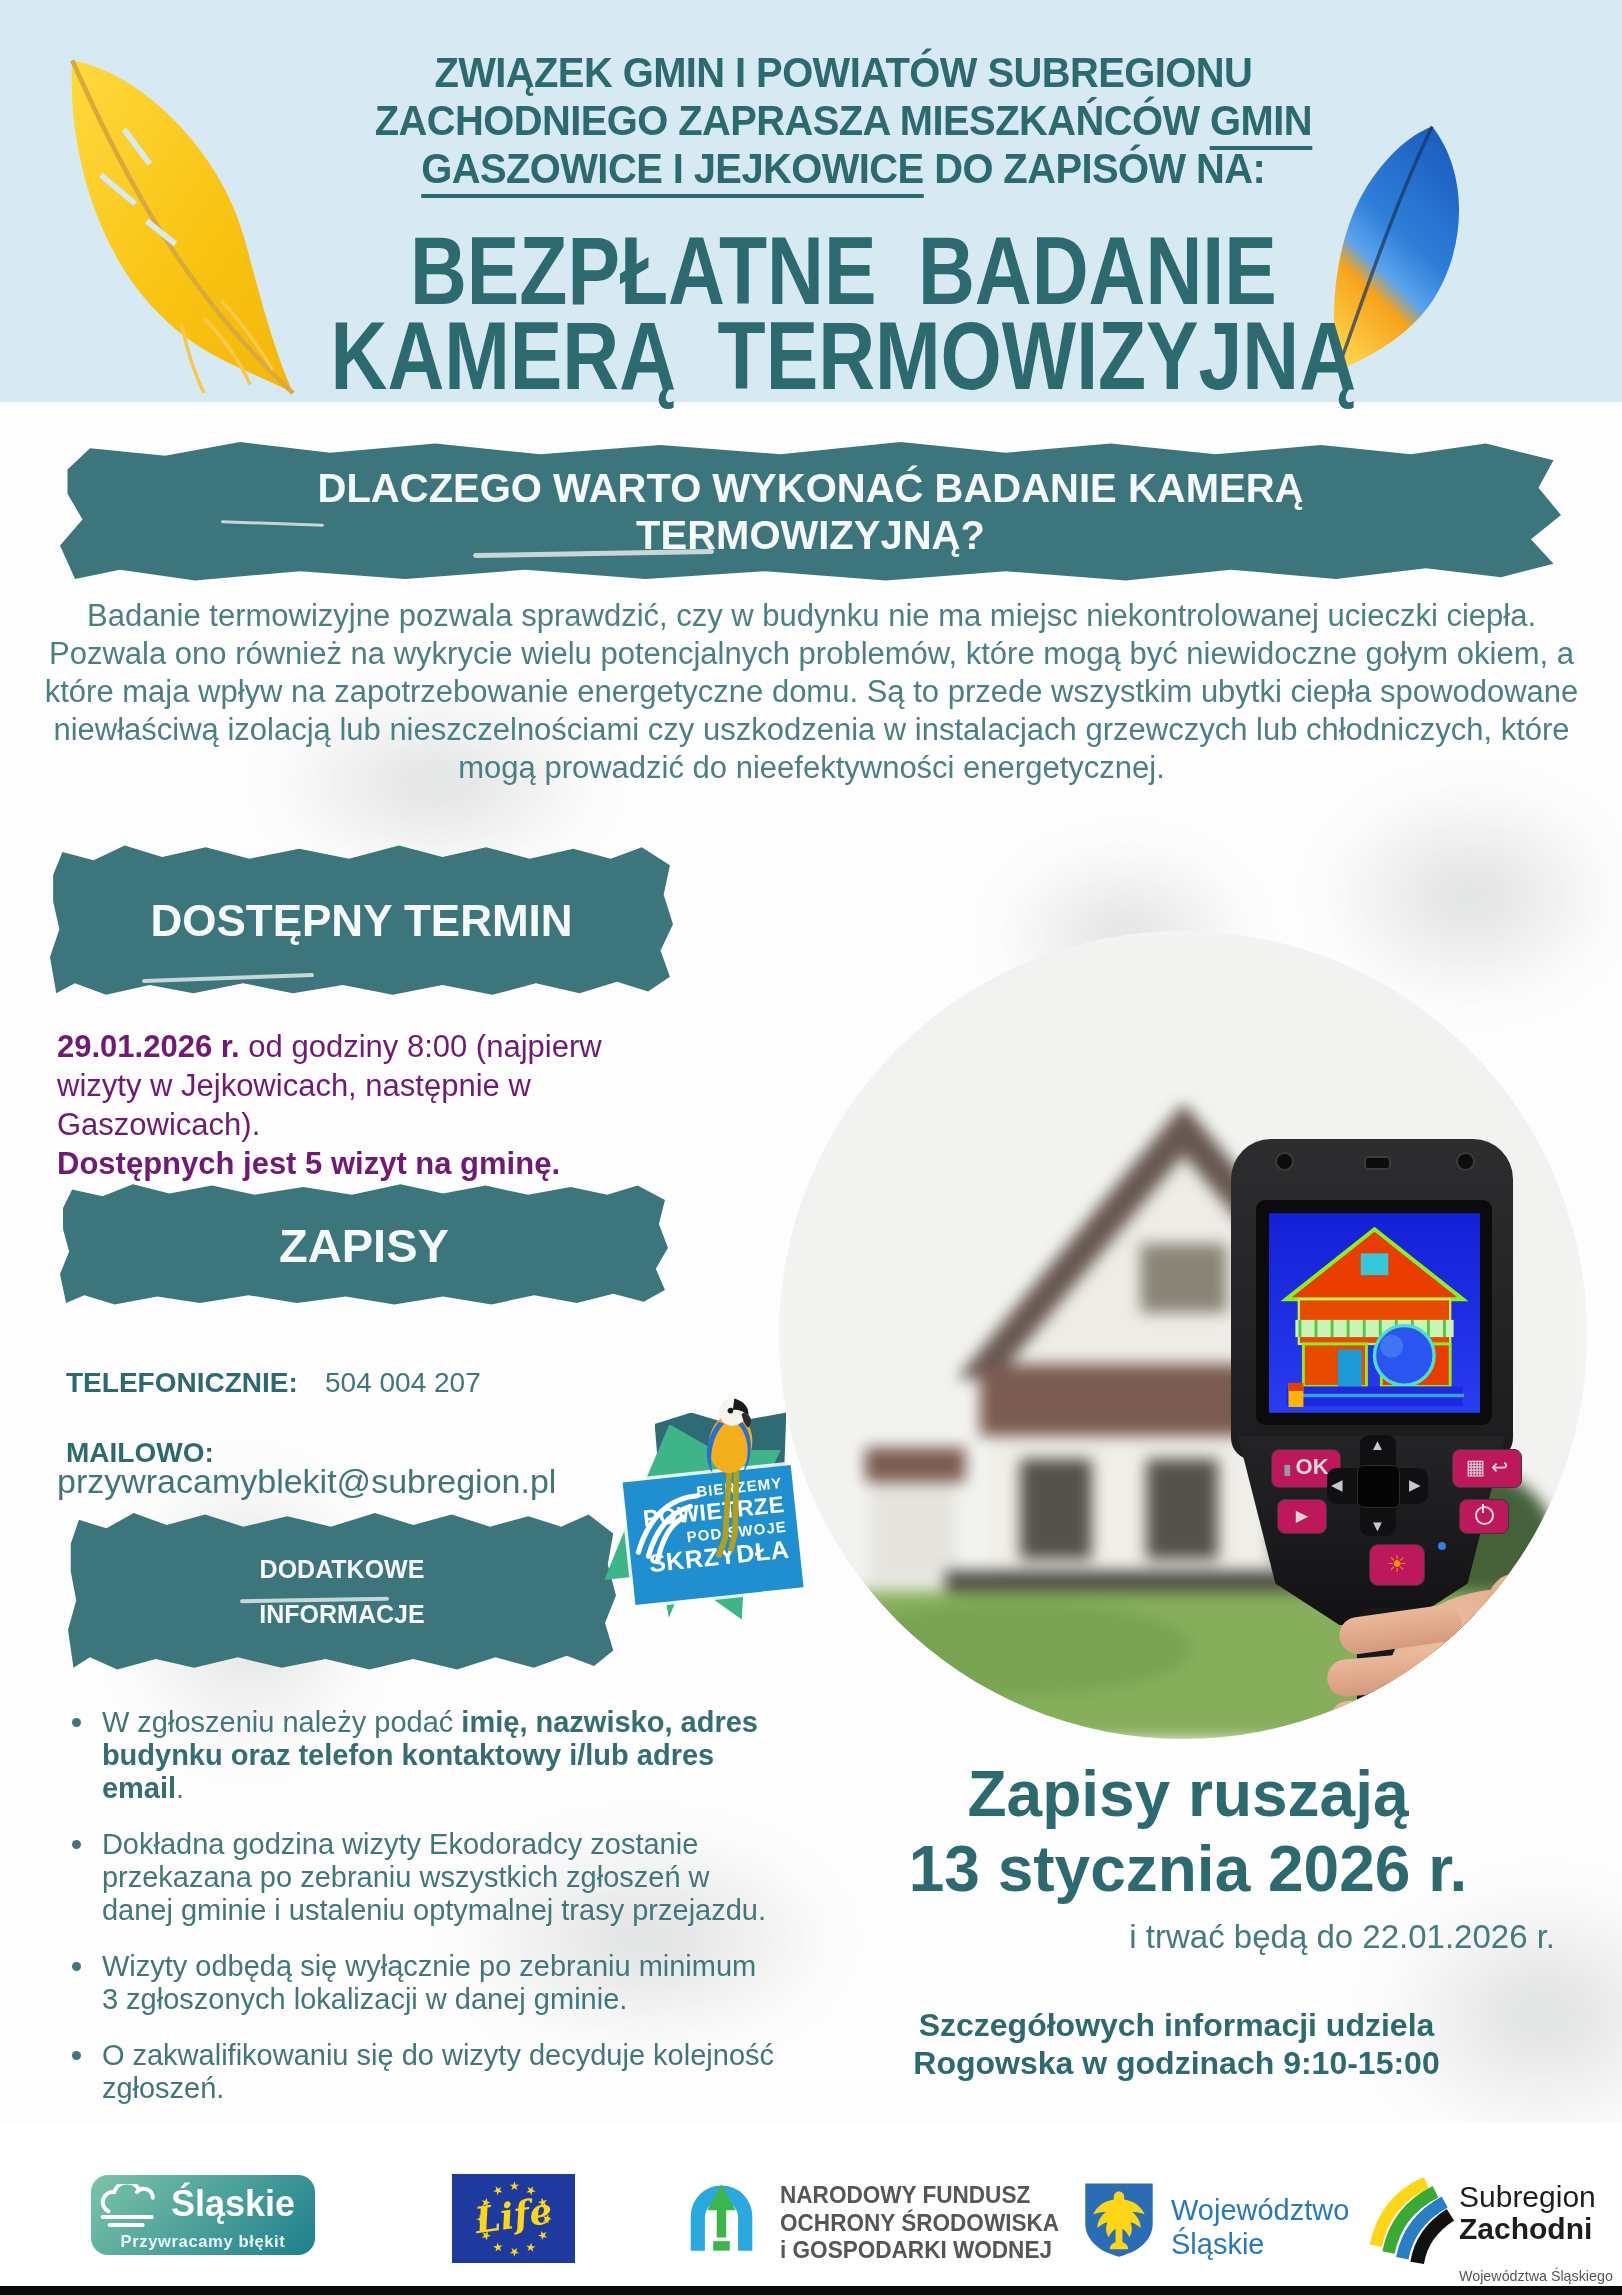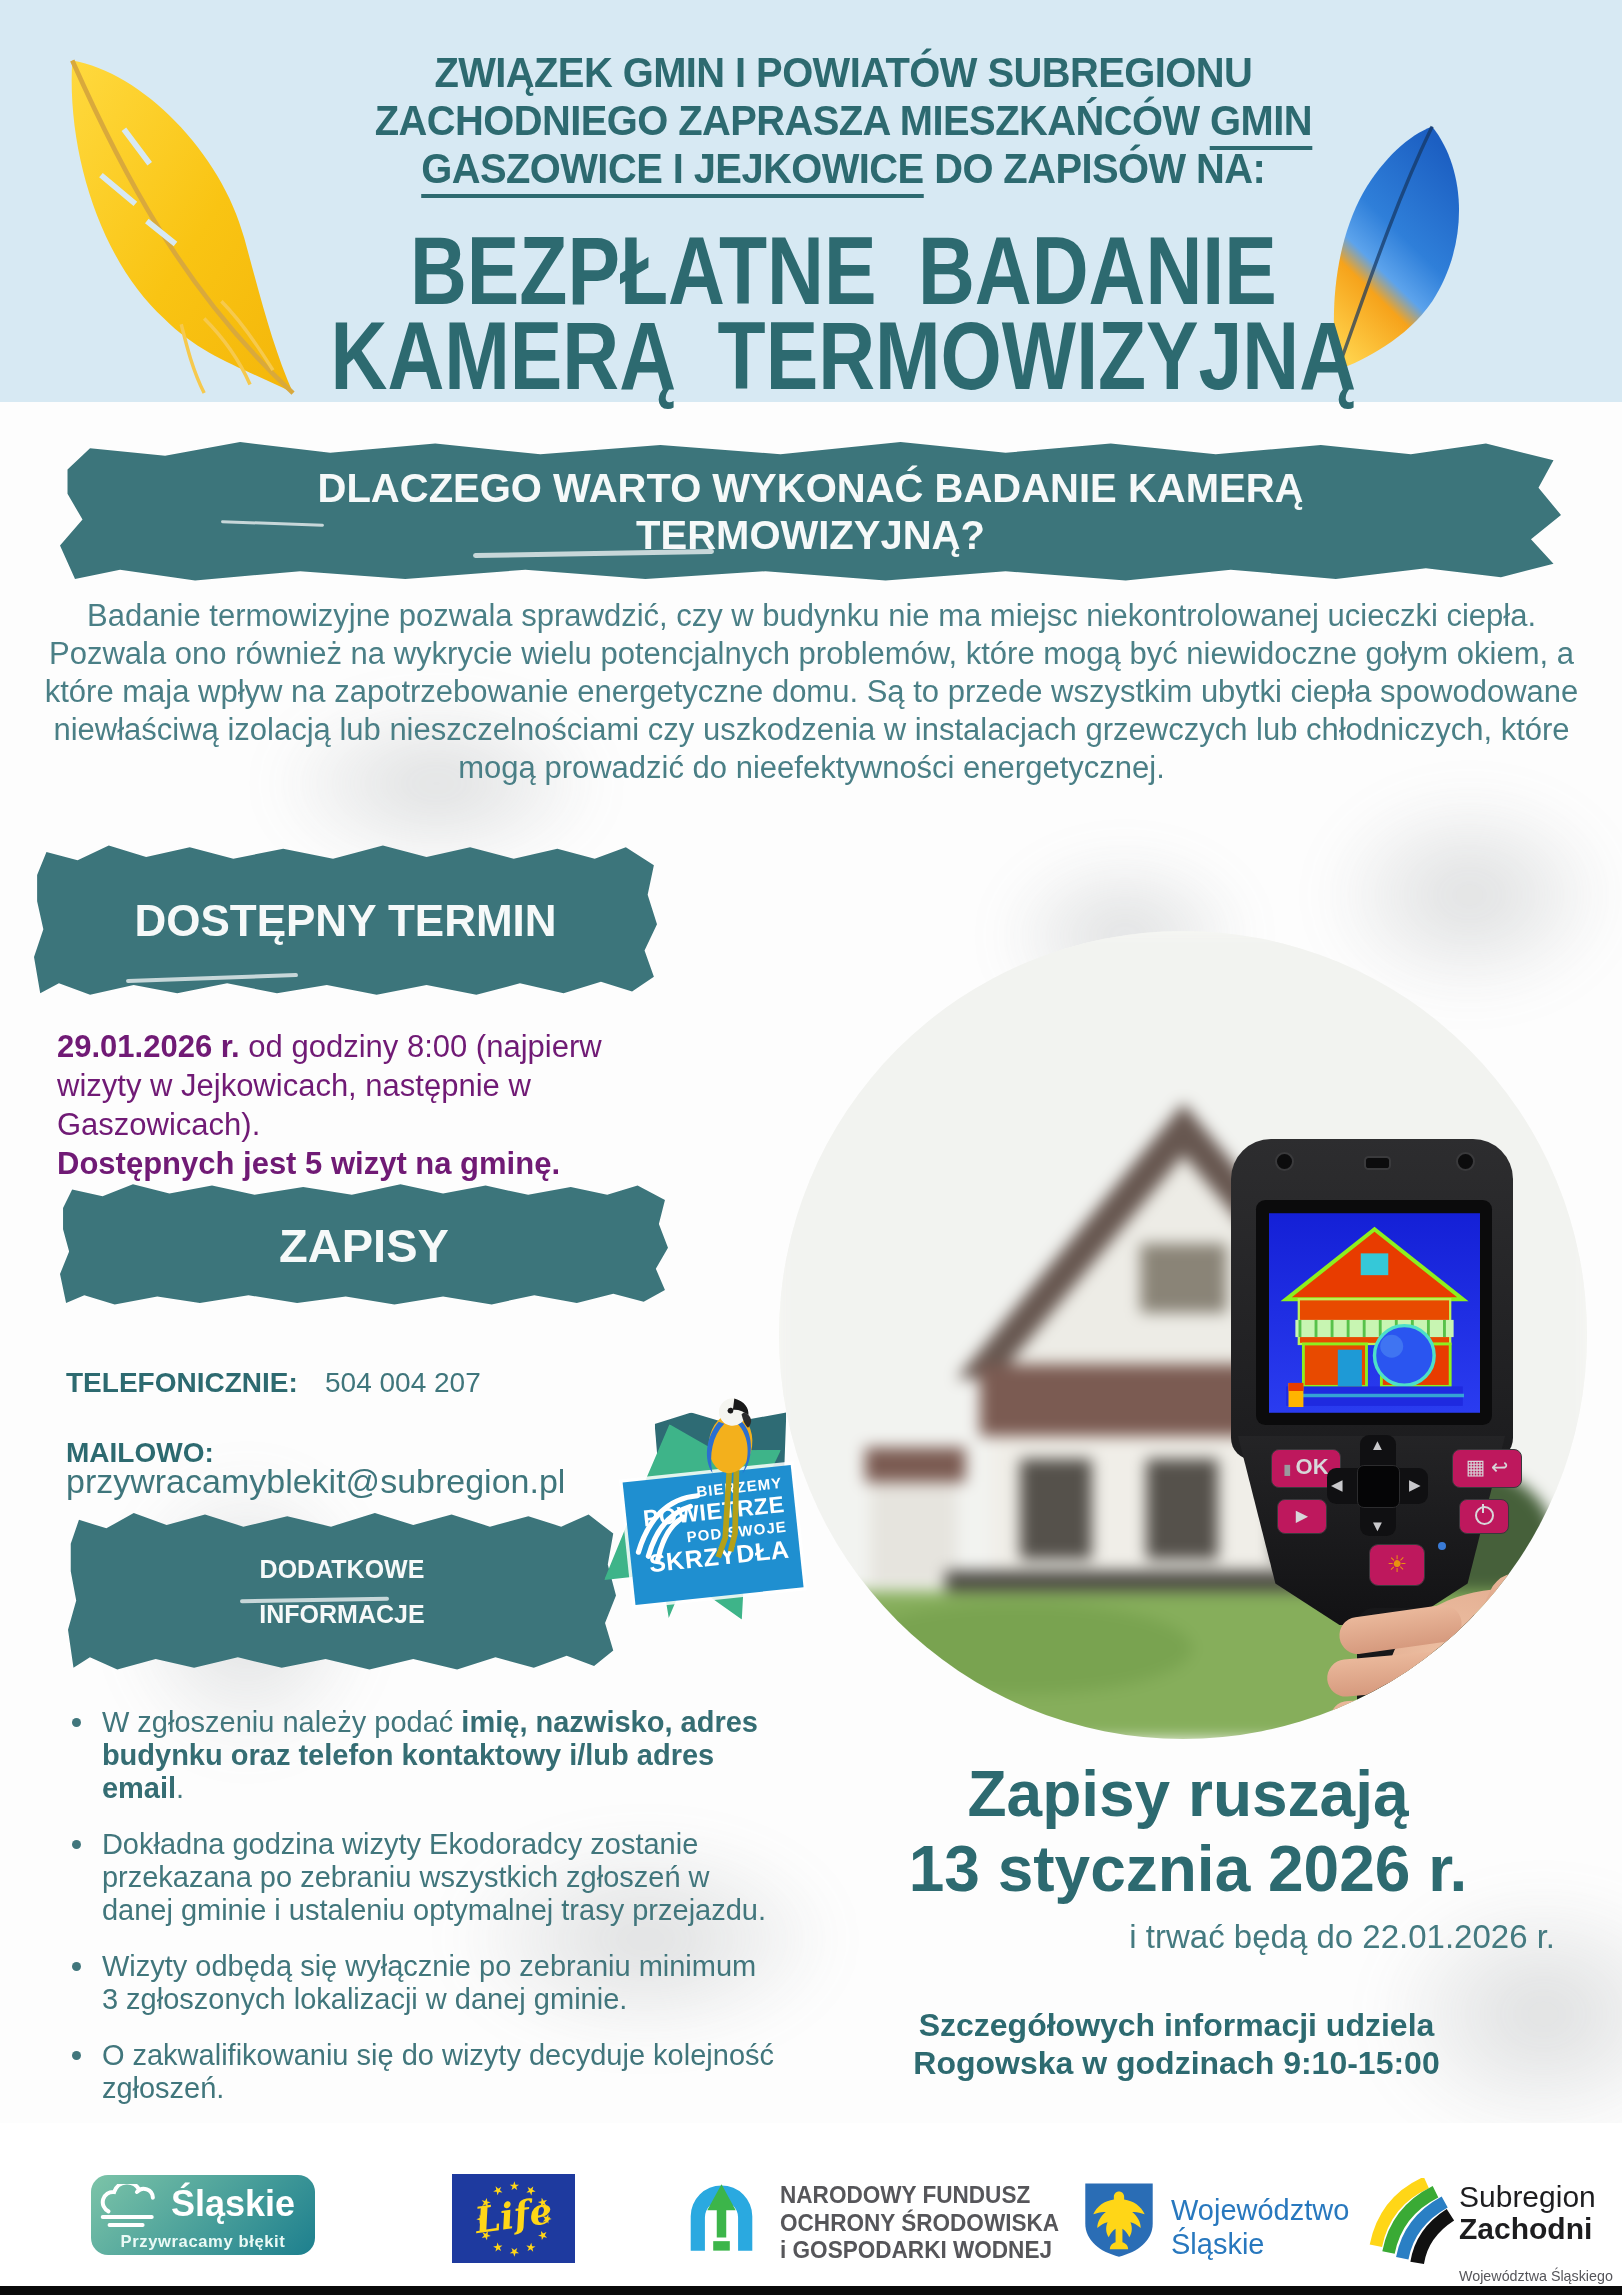--- a/index.html
+++ b/index.html
@@ -27,21 +27,21 @@
   .banner-text{position:absolute;left:0;right:0;top:50%;transform:translateY(-50%);
                text-align:center;color:#f6f9f9;font-weight:bold;}
   .streak{position:absolute;background:#f5f8f8;opacity:.75;border-radius:3.4px;}
 
   
   .lead{left:37px;top:597px;width:1549px;text-align:center;color:#4a7f86;
         font-size:31px;line-height:38px;}
   .date-block{left:57px;top:1027px;width:614px;color:#701a75;font-size:31px;line-height:39px;}
   .bold{font-weight:bold;}
   .contact-row{left:66px;color:#2d6a70;font-size:28px;margin-top:30px;}
-  .email-line{left:66px;top:1462px;color:#3f767c;font-size:34px;}
+  .email-line{left:57px;top:1462px;color:#3f767c;font-size:34px;}
   .bullets{left:72px;top:1706px;width:723px;color:#41767c;font-size:29px;line-height:33px;}
   .bullet{display:flex;margin-bottom:23px;}
   .b-dot{flex:0 0 9.2px;width:9.2px;height:9.2px;border-radius:50%;background:#41767c;
          margin:11.5px 20.7px 0 0;}
   .b-text{width:677px;}
   .b-strong{font-weight:bold;color:#356d73;}
 
   
   .badge{left:615px;top:1400px;width:192px;height:230px;transform:rotate(7deg);}
   .badge .dark{position:absolute;left:40px;top:10.3px;width:132px;height:172px;background:#2e6b74;
@@ -185,21 +185,21 @@
     <div class="banner-text" style="font-size:40px;line-height:47px;">
       <div>DLACZEGO WARTO WYKONAĆ BADANIE KAMERĄ</div>
       <div>TERMOWIZYJNĄ?</div>
     </div>
     <div class="streak" style="left:413px;top:115px;width:241px;height:4.6px;transform:rotate(-1deg);"></div>
     <div class="streak" style="left:161px;top:86px;width:103px;height:3.4px;transform:rotate(2deg);"></div>
   </div>
 
   <div class="abs lead">Badanie termowizyjne pozwala sprawdzić, czy w budynku nie ma miejsc niekontrolowanej ucieczki ciepła. Pozwala ono również na wykrycie wielu potencjalnych problemów, które mogą być niewidoczne gołym okiem, a które maja wpływ na zapotrzebowanie energetyczne domu.  Są to przede wszystkim ubytki ciepła spowodowane niewłaściwą izolacją lub nieszczelnościami czy uszkodzenia w instalacjach grzewczych lub chłodniczych, które mogą prowadzić do nieefektywności energetycznej.</div>
 
-  <div class="abs brush" style="left:34px;top:839px;width:623px;height:164px;">
+  <div class="abs brush" style="left:50px;top:839px;width:623px;height:164px;">
     <div class="banner-text" style="font-size:44px;">DOSTĘPNY TERMIN</div>
     <div class="streak" style="left:92px;top:137px;width:172px;height:4px;transform:rotate(-2deg);"></div>
   </div>
 
   <div class="abs date-block">
     <span class="bold">29.01.2026 r.</span><span> od godziny 8:00 (najpierw wizyty w Jejkowicach, następnie w Gaszowicach).</span>
     <div class="bold">Dostępnych jest 5 wizyt na gminę.</div>
   </div>
 
   <div class="abs brush" style="left:60px;top:1179px;width:608px;height:132px;">

